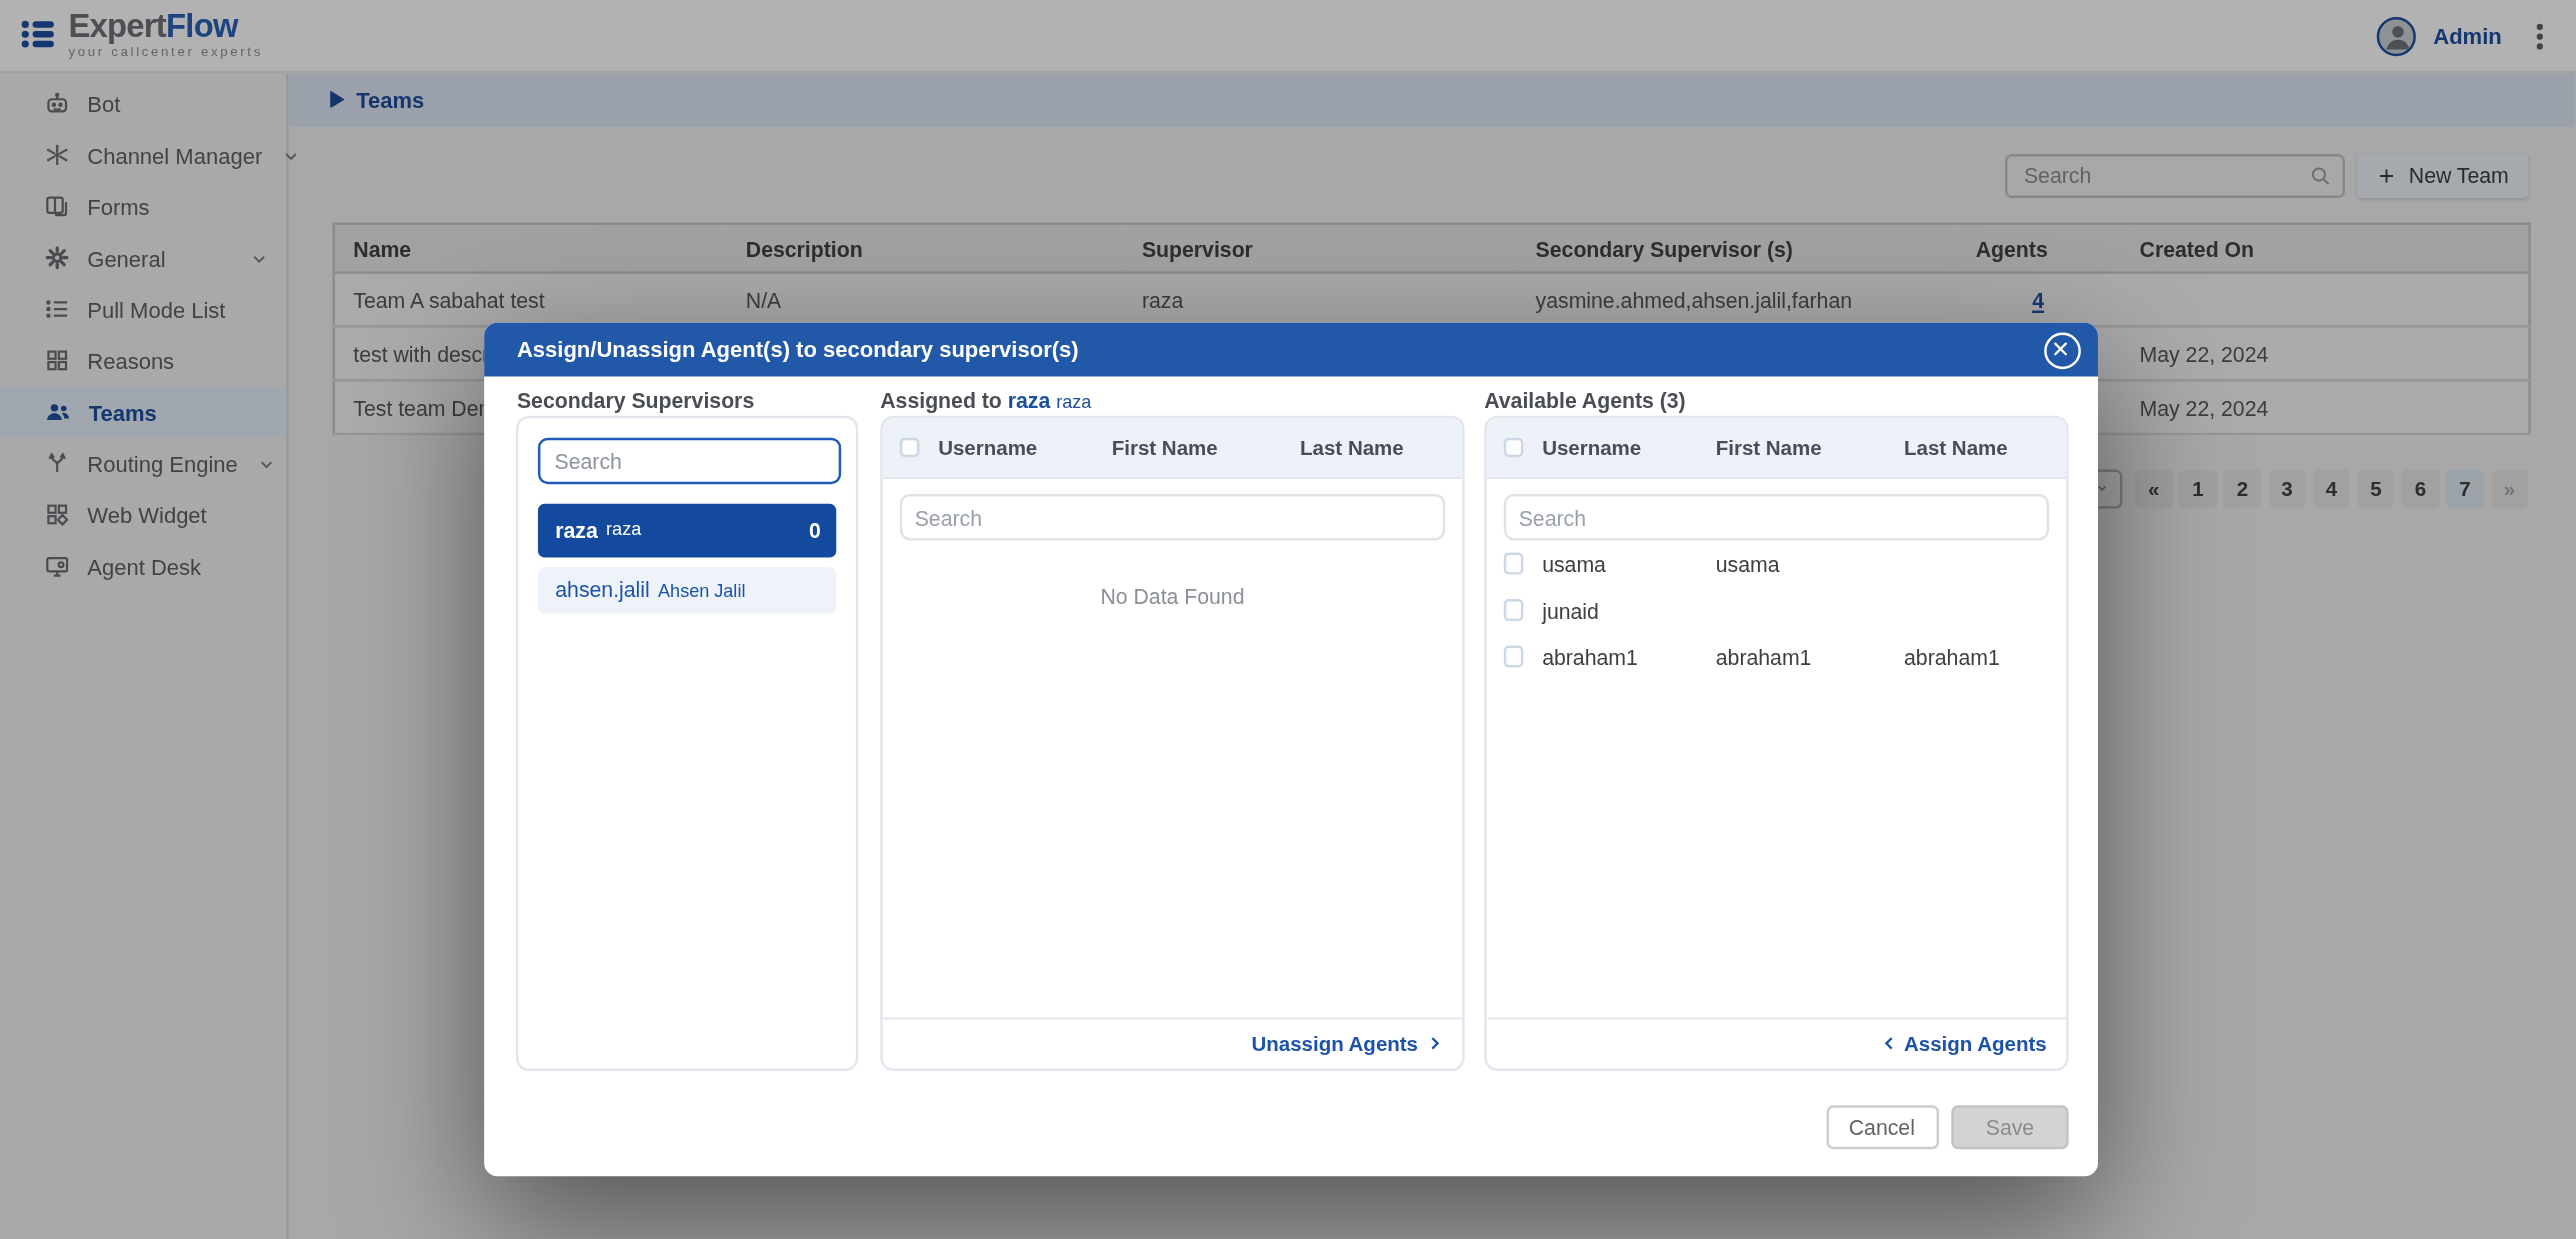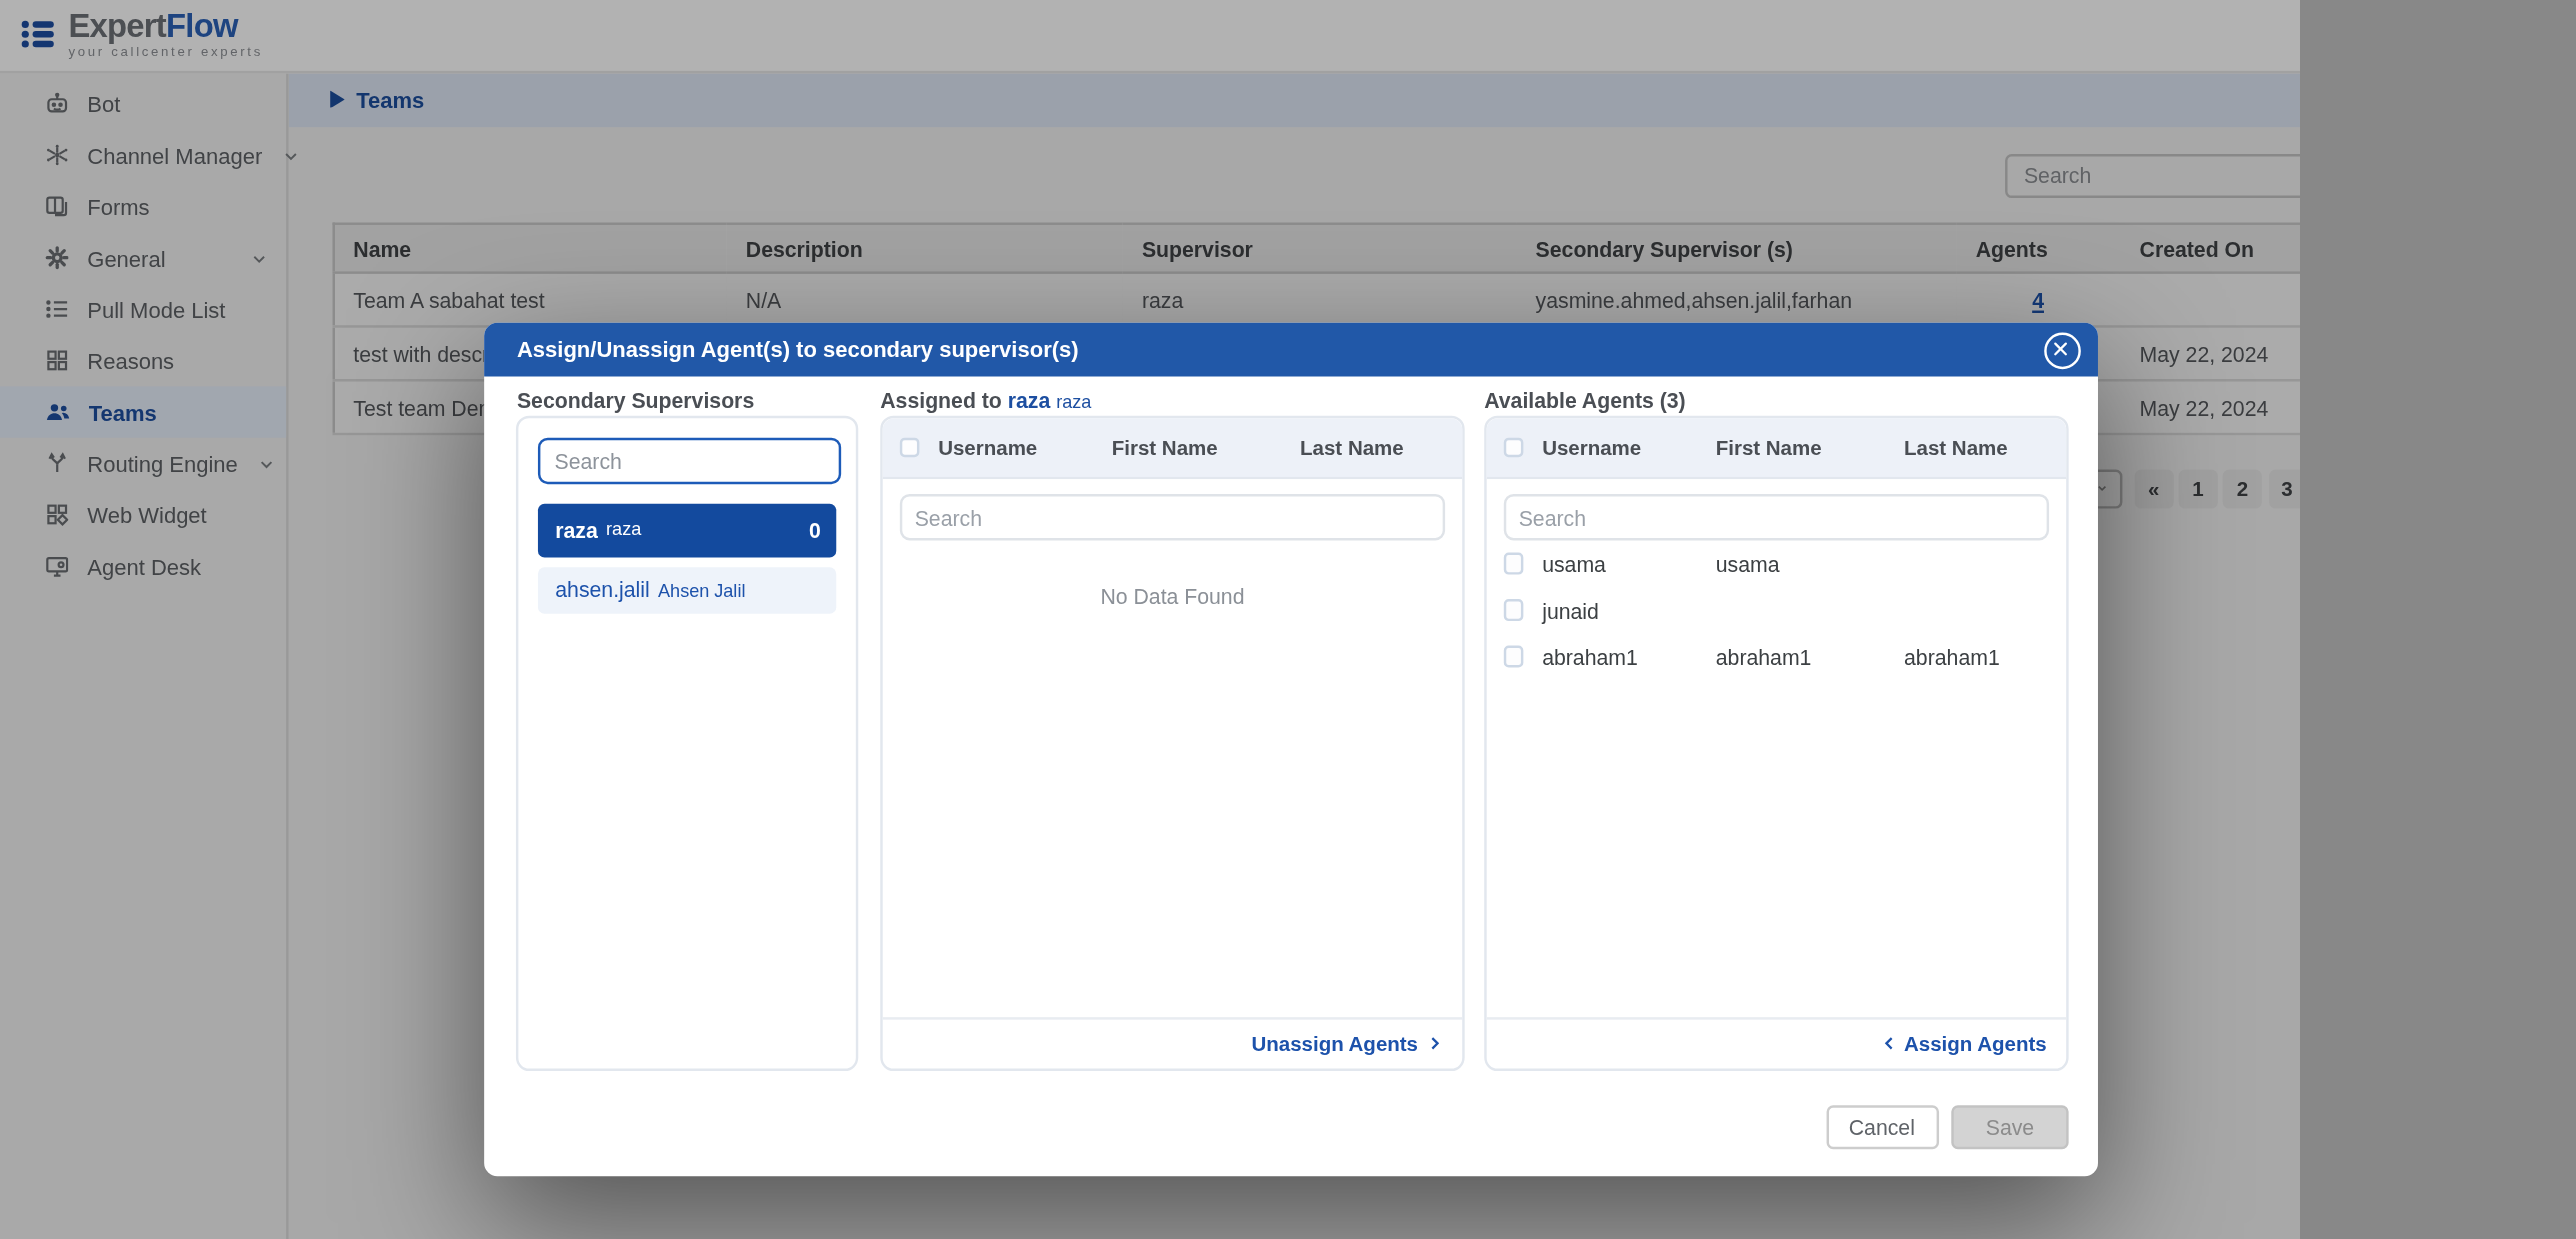--- a/index.html
+++ b/index.html
@@ -1,16 +1,16 @@
 <!DOCTYPE html>
 <html style="font-size:10.8px"><head>
 <meta charset="utf-8">
 <style>
   html,body{margin:0;padding:0;background:#888;}
-  #stage{width:2300px;height:1240px;overflow:hidden;position:relative;background:#f1f1f1;}
+  #stage{width:2576px;height:1240px;overflow:hidden;position:relative;background:#f1f1f1;}
   #app{width:1054px;height:507px;position:relative;transform:scale(2.4452);transform-origin:0 0;
        font-family:"Liberation Sans",sans-serif;background:#f1f1f1;overflow:hidden;}
   *{box-sizing:border-box;}
 
   
   .topbar{position:absolute;left:0;top:0;width:1054px;height:30px;background:#fff;z-index:5;
           display:flex;align-items:center;justify-content:space-between;padding:0 10.8px 0 8px;
           border-bottom:0.7px solid #e7e7e7;}
   .logo{display:flex;align-items:center;gap:4px;}
   .logo-text{display:flex;flex-direction:column;line-height:1;}

